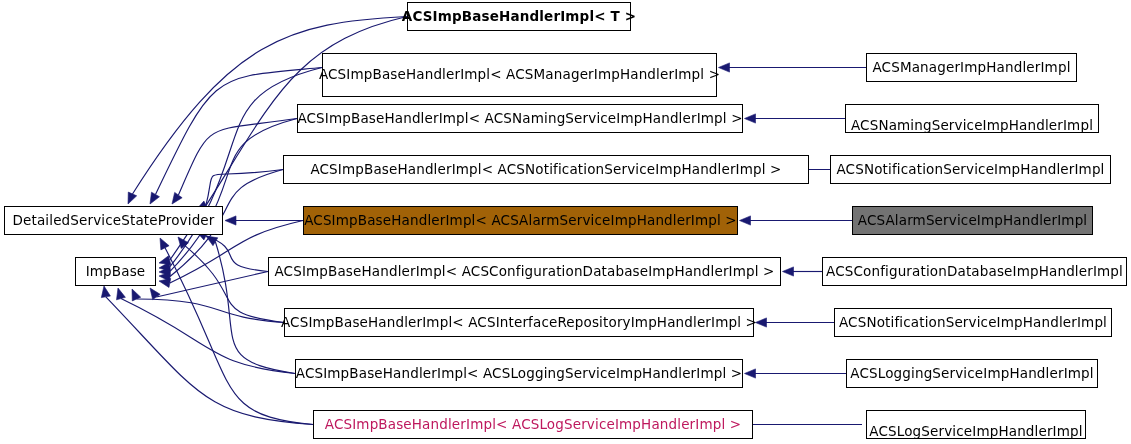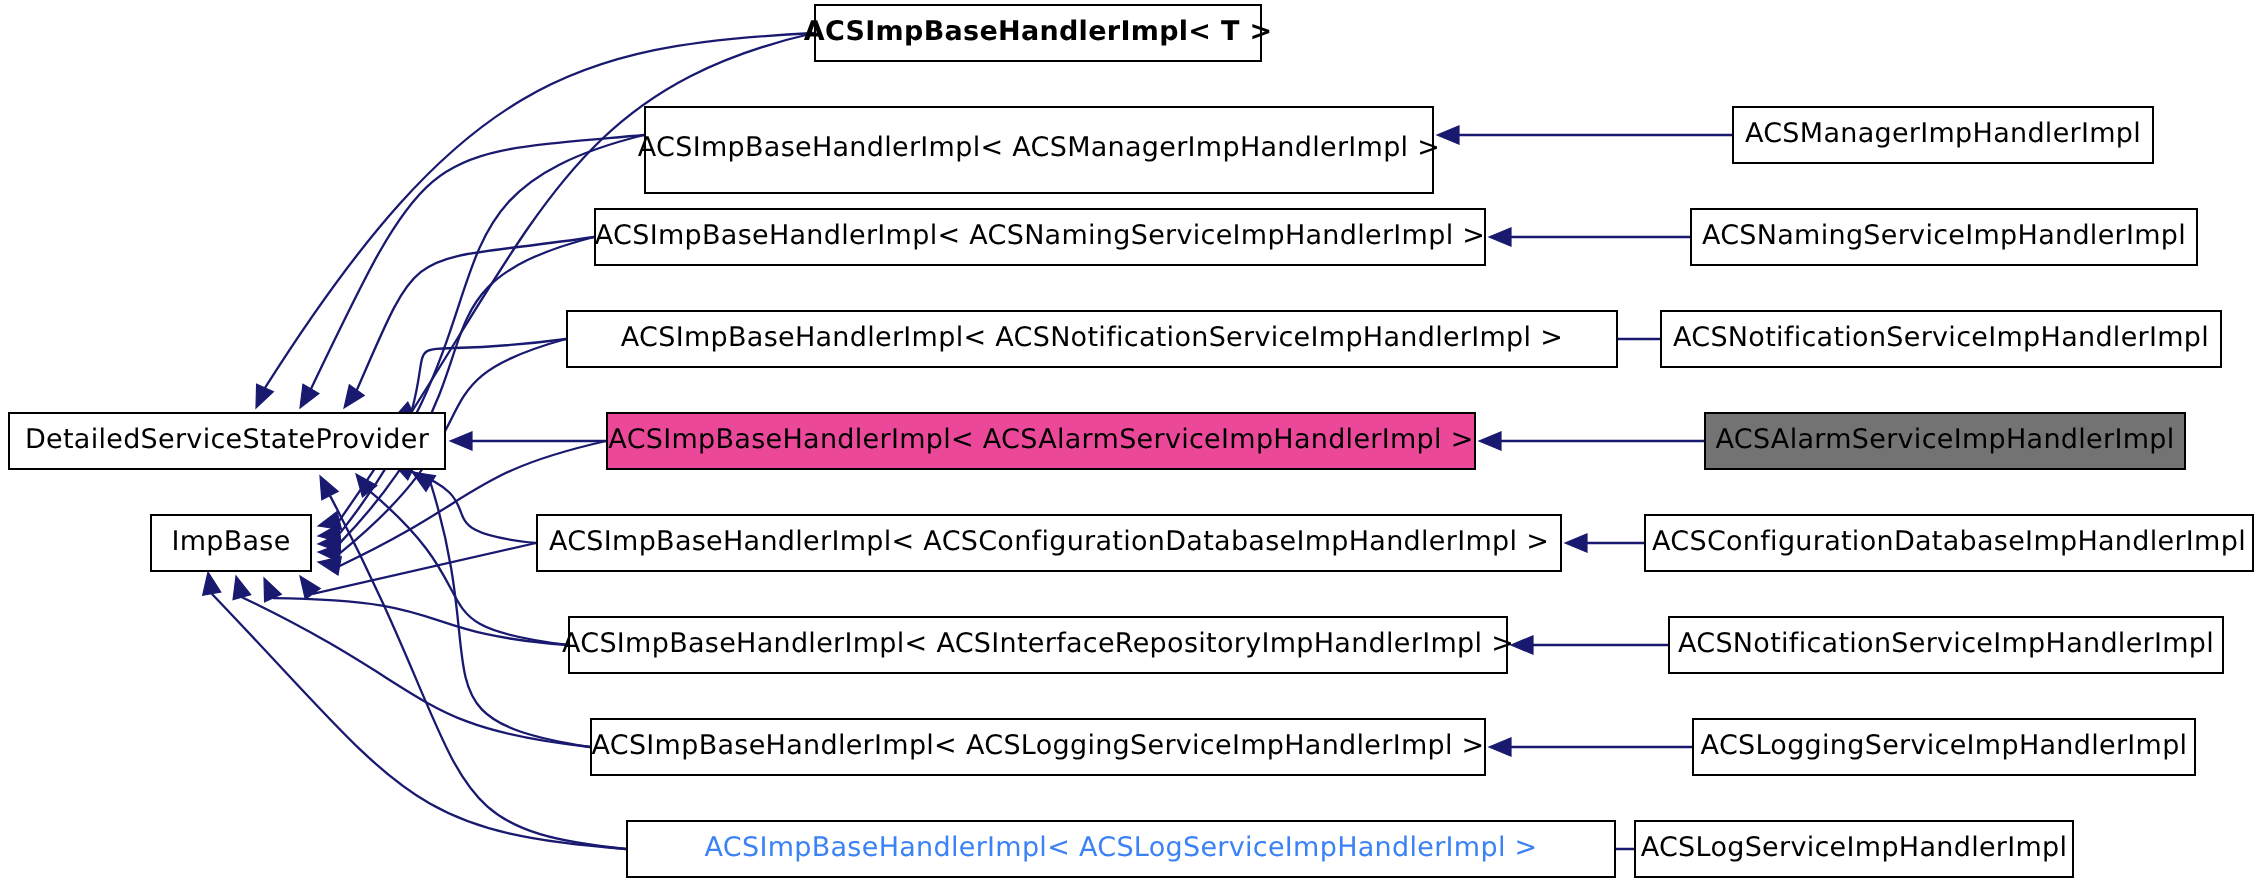--- a/index.html
+++ b/index.html
@@ -90,53 +90,53 @@
       </div>
       <div class="node-box" style="left: 322px; top: 53px; width: 395px; height: 44px; font-size: 13.5px; border-color: rgb(0, 0, 0); background: rgb(255, 255, 255); color: rgb(0, 0, 0);">
         <span class="node-label">ACSImpBaseHandlerImpl&lt; ACSManagerImpHandlerImpl &gt;</span>
       </div>
       <div class="node-box" style="left: 297px; top: 104px; width: 446px; height: 29px; font-size: 13.5px; border-color: rgb(0, 0, 0); background: rgb(255, 255, 255); color: rgb(0, 0, 0);">
         <span class="node-label">ACSImpBaseHandlerImpl&lt; ACSNamingServiceImpHandlerImpl &gt;</span>
       </div>
       <div class="node-box" style="left: 283px; top: 155px; width: 526px; height: 29px; font-size: 13.5px; border-color: rgb(0, 0, 0); background: rgb(255, 255, 255); color: rgb(0, 0, 0);">
         <span class="node-label">ACSImpBaseHandlerImpl&lt; ACSNotificationServiceImpHandlerImpl &gt;</span>
       </div>
-      <div class="node-box" style="left: 303px; top: 206px; width: 435px; height: 29px; font-size: 13.5px; border-color: rgb(0, 0, 0); background: #ec4899; color: rgb(0, 0, 0);">
+      <div class="node-box" style="left: 303px; top: 206px; width: 435px; height: 29px; font-size: 13.5px; border-color: rgb(0, 0, 0); background: #a16207; color: rgb(0, 0, 0);">
         <span class="node-label">ACSImpBaseHandlerImpl&lt; ACSAlarmServiceImpHandlerImpl &gt;</span>
       </div>
       <div class="node-box" style="left: 268px; top: 257px; width: 513px; height: 29px; font-size: 13.5px; border-color: rgb(0, 0, 0); background: rgb(255, 255, 255); color: rgb(0, 0, 0);">
         <span class="node-label">ACSImpBaseHandlerImpl&lt; ACSConfigurationDatabaseImpHandlerImpl &gt;</span>
       </div>
       <div class="node-box" style="left: 284px; top: 308px; width: 470px; height: 29px; font-size: 13.5px; border-color: rgb(0, 0, 0); background: rgb(255, 255, 255); color: rgb(0, 0, 0);">
         <span class="node-label">ACSImpBaseHandlerImpl&lt; ACSInterfaceRepositoryImpHandlerImpl &gt;</span>
       </div>
       <div class="node-box" style="left: 295px; top: 359px; width: 448px; height: 29px; font-size: 13.5px; border-color: rgb(0, 0, 0); background: rgb(255, 255, 255); color: rgb(0, 0, 0);">
         <span class="node-label">ACSImpBaseHandlerImpl&lt; ACSLoggingServiceImpHandlerImpl &gt;</span>
       </div>
-      <div class="node-box" style="left: 313px; top: 410px; width: 495px; height: 29px; font-size: 13.5px; border-color: rgb(0, 0, 0); background: rgb(255, 255, 255); color: #3b82f6;">
+      <div class="node-box" style="left: 313px; top: 410px; width: 440px; height: 29px; font-size: 13.5px; border-color: rgb(0, 0, 0); background: rgb(255, 255, 255); color: #be185d;">
         <span class="node-label">ACSImpBaseHandlerImpl&lt; ACSLogServiceImpHandlerImpl &gt;</span>
       </div>
       <div class="node-box" style="left: 866px; top: 53px; width: 211px; height: 29px; font-size: 13.5px; border-color: rgb(0, 0, 0); background: rgb(255, 255, 255); color: rgb(0, 0, 0);">
         <span class="node-label">ACSManagerImpHandlerImpl</span>
       </div>
-      <div class="node-box" style="left: 845px; top: 104px; width: 254px; height: 29px; font-size: 13.5px; border-color: rgb(0, 0, 0); background: rgb(255, 255, 255); color: rgb(0, 0, 0);">
+      <div class="node-box" style="left: 845px; top: 104px; width: 254px; height: 29px; font-size: 13.5px; border-color: rgb(0, 0, 0); background: rgb(255, 255, 255); color: rgb(0, 0, 0); align-items: flex-end;">
         <span class="node-label">ACSNamingServiceImpHandlerImpl</span>
       </div>
       <div class="node-box" style="left: 830px; top: 155px; width: 281px; height: 29px; font-size: 13.5px; border-color: rgb(0, 0, 0); background: rgb(255, 255, 255); color: rgb(0, 0, 0);">
         <span class="node-label">ACSNotificationServiceImpHandlerImpl</span>
       </div>
       <div class="node-box" style="left: 852px; top: 206px; width: 241px; height: 29px; font-size: 13.5px; border-color: rgb(0, 0, 0); background: #737373; color: rgb(0, 0, 0);">
         <span class="node-label">ACSAlarmServiceImpHandlerImpl</span>
       </div>
       <div class="node-box" style="left: 822px; top: 257px; width: 305px; height: 29px; font-size: 13.5px; border-color: rgb(0, 0, 0); background: rgb(255, 255, 255); color: rgb(0, 0, 0);">
         <span class="node-label">ACSConfigurationDatabaseImpHandlerImpl</span>
       </div>
       <div class="node-box" style="left: 834px; top: 308px; width: 278px; height: 29px; font-size: 13.5px; border-color: rgb(0, 0, 0); background: rgb(255, 255, 255); color: rgb(0, 0, 0);">
         <span class="node-label">ACSNotificationServiceImpHandlerImpl</span>
       </div>
       <div class="node-box" style="left: 846px; top: 359px; width: 252px; height: 29px; font-size: 13.5px; border-color: rgb(0, 0, 0); background: rgb(255, 255, 255); color: rgb(0, 0, 0);">
         <span class="node-label">ACSLoggingServiceImpHandlerImpl</span>
       </div>
-      <div class="node-box" style="left: 817px; top: 410px; width: 220px; height: 29px; font-size: 13.5px; border-color: rgb(0, 0, 0); background: rgb(255, 255, 255); color: rgb(0, 0, 0);">
+      <div class="node-box" style="left: 866px; top: 410px; width: 220px; height: 29px; font-size: 13.5px; border-color: rgb(0, 0, 0); background: rgb(255, 255, 255); color: rgb(0, 0, 0); align-items: flex-end;">
         <span class="node-label">ACSLogServiceImpHandlerImpl</span>
       </div>
     </div>
 </div>
 
 </body></html>

